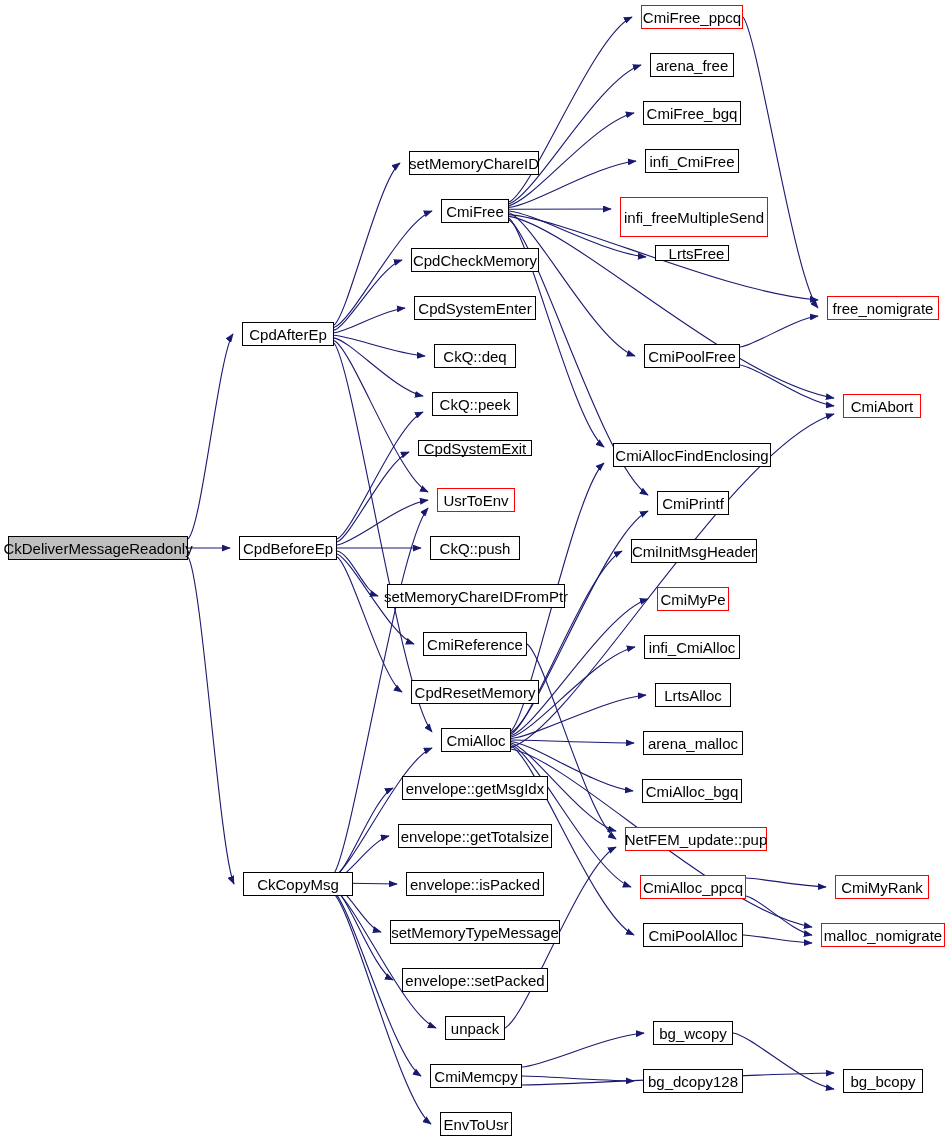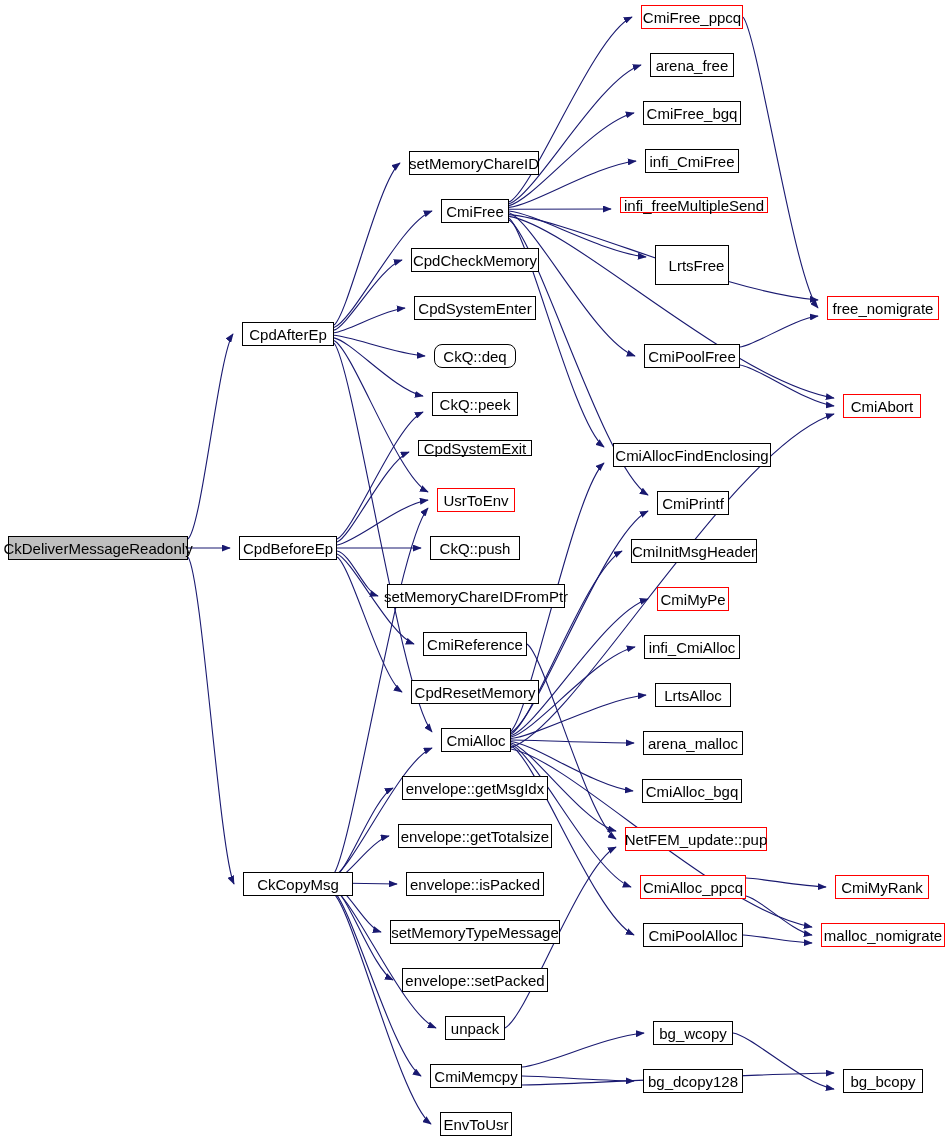--- a/index.html
+++ b/index.html
@@ -123,21 +123,21 @@
       </div>
       <div class="node" style="left: 441px; top: 199px; width: 68px; height: 24px;">
         <span>CmiFree</span>
       </div>
       <div class="node" style="left: 411px; top: 248px; width: 128px; height: 24px;">
         <span>CpdCheckMemory</span>
       </div>
       <div class="node" style="left: 414px; top: 296px; width: 122px; height: 24px;">
         <span>CpdSystemEnter</span>
       </div>
-      <div class="node" style="left: 434px; top: 344px; width: 82px; height: 24px; border-radius: 8px;">
+      <div class="node" style="left: 434px; top: 344px; width: 82px; height: 24px;">
         <span>CkQ::deq</span>
       </div>
       <div class="node" style="left: 432px; top: 392px; width: 86px; height: 24px;">
         <span>CkQ::peek</span>
       </div>
       <div class="node" style="left: 418px; top: 440px; width: 114px; height: 16px;">
         <span>CpdSystemExit</span>
       </div>
       <div class="node red" style="left: 437px; top: 488px; width: 78px; height: 24px;">
         <span>UsrToEnv</span>
@@ -186,24 +186,24 @@
       </div>
       <div class="node" style="left: 650px; top: 53px; width: 84px; height: 24px;">
         <span>arena_free</span>
       </div>
       <div class="node" style="left: 643px; top: 101px; width: 98px; height: 24px;">
         <span>CmiFree_bgq</span>
       </div>
       <div class="node" style="left: 645px; top: 149px; width: 94px; height: 24px;">
         <span>infi_CmiFree</span>
       </div>
-      <div class="node red" style="left: 620px; top: 197px; width: 148px; height: 16px;">
+      <div class="node red" style="left: 620px; top: 197px; width: 148px; height: 40px;">
         <span>infi_freeMultipleSend</span>
       </div>
-      <div class="node" style="left: 655px; top: 245px; width: 74px; height: 40px; padding-left: 9px;">
+      <div class="node" style="left: 655px; top: 245px; width: 74px; height: 16px; padding-left: 9px;">
         <span>LrtsFree</span>
       </div>
       <div class="node" style="left: 644px; top: 344px; width: 96px; height: 24px;">
         <span>CmiPoolFree</span>
       </div>
       <div class="node" style="left: 613px; top: 443px; width: 158px; height: 24px;">
         <span>CmiAllocFindEnclosing</span>
       </div>
       <div class="node" style="left: 657px; top: 491px; width: 72px; height: 24px;">
         <span>CmiPrintf</span>

